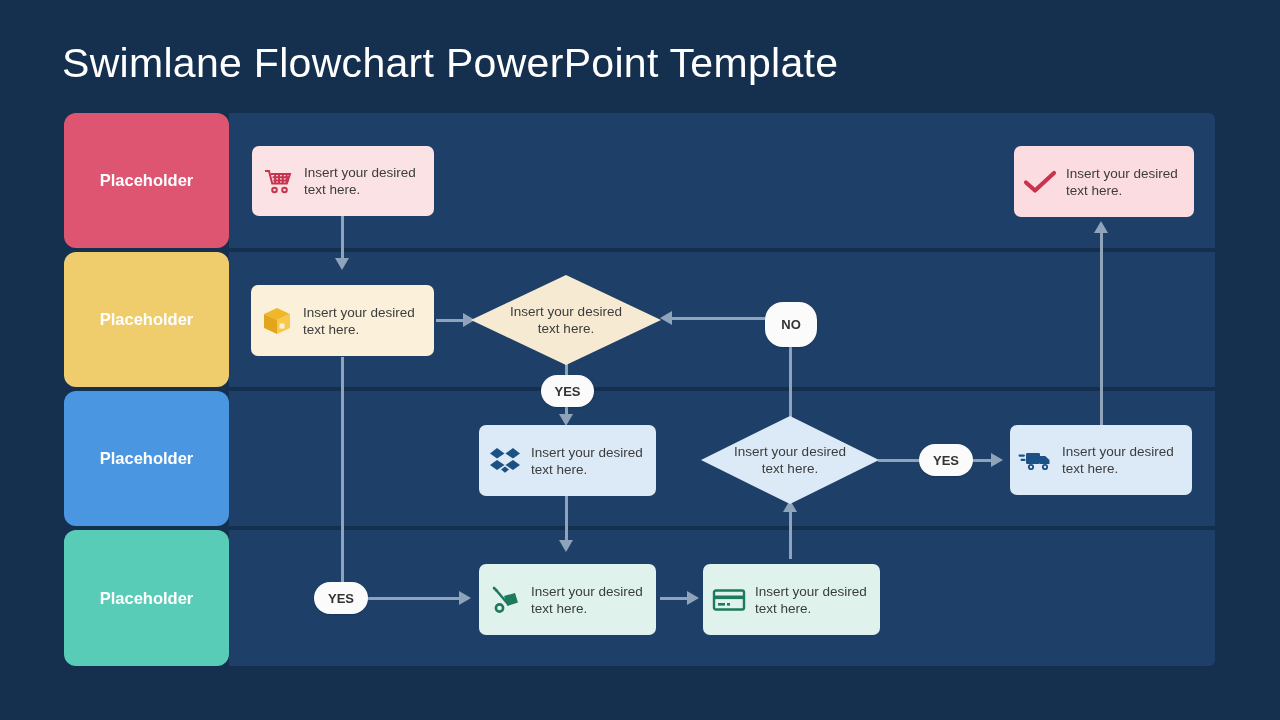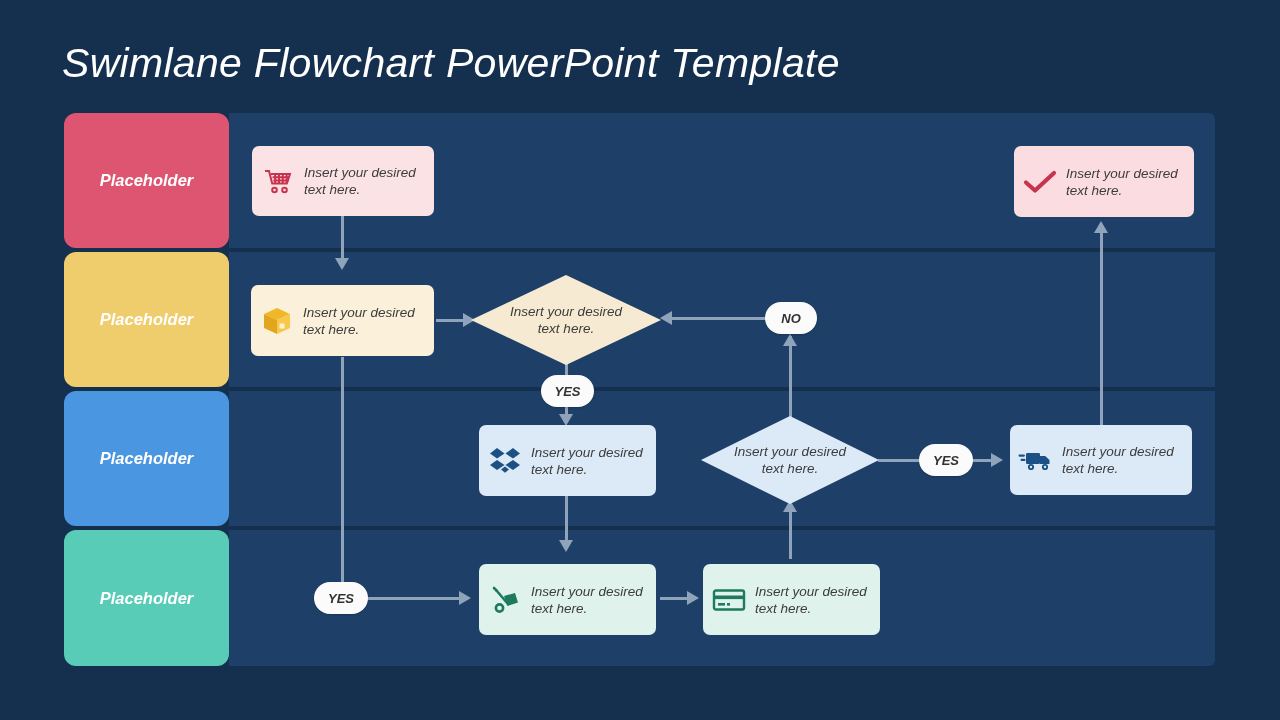--- a/index.html
+++ b/index.html
@@ -3,21 +3,21 @@
 <meta charset="utf-8">
 <style>
   html,body{margin:0;padding:0;}
   body{
     width:1280px;height:720px;
     background:#152F4F;
     font-family:"Liberation Sans", sans-serif;
     overflow:hidden;
     position:relative;
   }
-  #stage{position:absolute;inset:0;font-style:italic;}
+  #stage{position:absolute;inset:0;}
 
   .title{
     position:absolute;left:62px;top:40px;
     font-size:41px;font-weight:400;color:#FFFFFF;
     letter-spacing:0.3px;white-space:nowrap;
   }
 
   
   .lane-band{
     position:absolute;left:229px;width:986px;
@@ -241,21 +241,21 @@
     <div class="lbl" style="padding:0 34px;">Insert your desired text here.</div>
   </div>
 
   <div class="diamond" style="left:700px;top:415px;width:180px;height:90px;">
     <svg width="180" height="90" viewBox="0 0 180 90" style="position:absolute;left:0;top:0;">
       <polygon points="90,1 179,45 90,89 1,45" fill="#DCEAF8"></polygon>
     </svg>
     <div class="lbl" style="padding:0 32px;">Insert your desired text here.</div>
   </div>
 
-  <div class="pill" style="left:765px;top:302px;width:52px;height:32px;">
+  <div class="pill" style="left:765px;top:302px;width:52px;height:45px;">
     <span>NO</span>
   </div>
 
   <div class="pill" style="left:541px;top:375px;width:53px;height:32px;">
     <span>YES</span>
   </div>
 
   <div class="pill" style="left:919px;top:444px;width:54px;height:32px;">
     <span>YES</span>
   </div>

